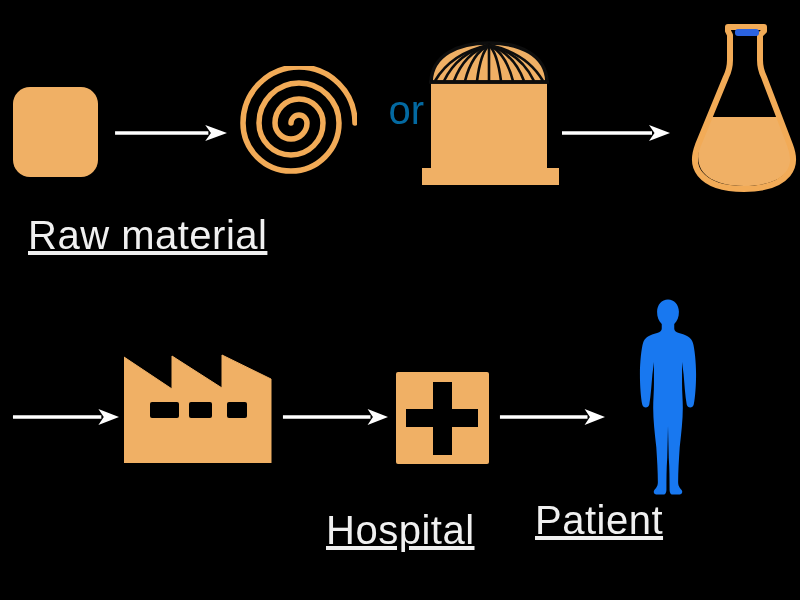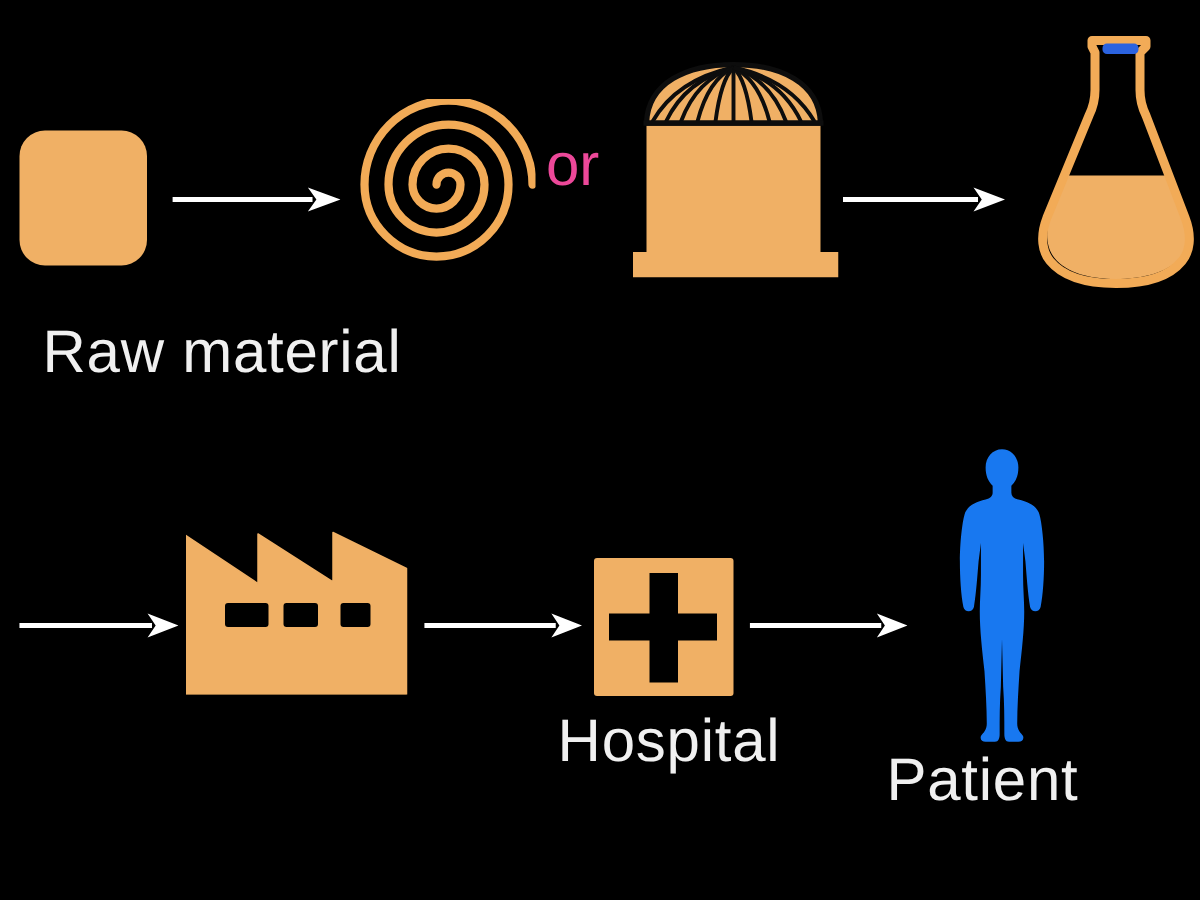--- a/index.html
+++ b/index.html
@@ -2,27 +2,27 @@
 <html><head>
 <meta charset="utf-8">
 <style>
   html,body{margin:0;padding:0;background:#000;}
   #stage{
     position:relative;width:800px;height:600px;background:#000000;
     overflow:hidden;font-family:"Liberation Sans","DejaVu Sans",sans-serif;
   }
   .abs{position:absolute;}
   .label{
-    position:absolute;width:240px;text-align:center;
+    position:absolute;width:240px;
     color:#F0F0F0;font-size:40px;line-height:1.15;font-weight:400;
-    letter-spacing:0.5px;white-space:nowrap;
+    letter-spacing:0.5px;white-space:nowrap;text-decoration:underline;
   }
   .or-text{
-    position:absolute;color:#ec4899;font-size:40px;font-weight:400;
-    width:60px;text-align:left;line-height:1;
+    position:absolute;color:#0369a1;font-size:40px;font-weight:400;
+    width:60px;text-align:right;line-height:1;
   }
   .raw-square{
     position:absolute;left:13px;top:87px;width:85px;height:90px;
     background:#F0B065;border-radius:17px;
   }
   .hospital-box{
     position:absolute;left:396px;top:372px;width:93px;height:92px;
     background:#F0B065;border-radius:2px;
   }
   .hospital-box .bar{position:absolute;background:#000;}
@@ -128,16 +128,16 @@
       C63,248 66,250 68,253 C69,256 67,258 64,258 L56,258
       C53,258 52,255 52,251 C52,238 52,224 51,210 L50,168 L49,210
       C48,224 48,238 48,251 C48,255 47,258 44,258 L36,258
       C33,258 31,256 32,253 C34,250 37,248 37,242 C37,228 36,212 35,196
       C33,178 31,160 31,144 C31,134 32,124 32,112 L32,84 L30,100
       C29,112 28,128 26,140 C25,145 18,145 17,140 C15,130 14,114 14,100
       C14,84 16,66 18,59 C20,52 27,48 36,46 C40,45 42,43 42,40 L42,34
       C38,30 36,25 36,18 C36,9 42,2 50,2 Z"></path>
   </svg>
 
-  <div class="label" style="left:326px;top:471px">Hospital</div>
+  <div class="label" style="left:326px;top:507px">Hospital</div>
   <div class="label" style="left:535px;top:497px">Patient</div>
 
 </div>
 
 </body></html>

